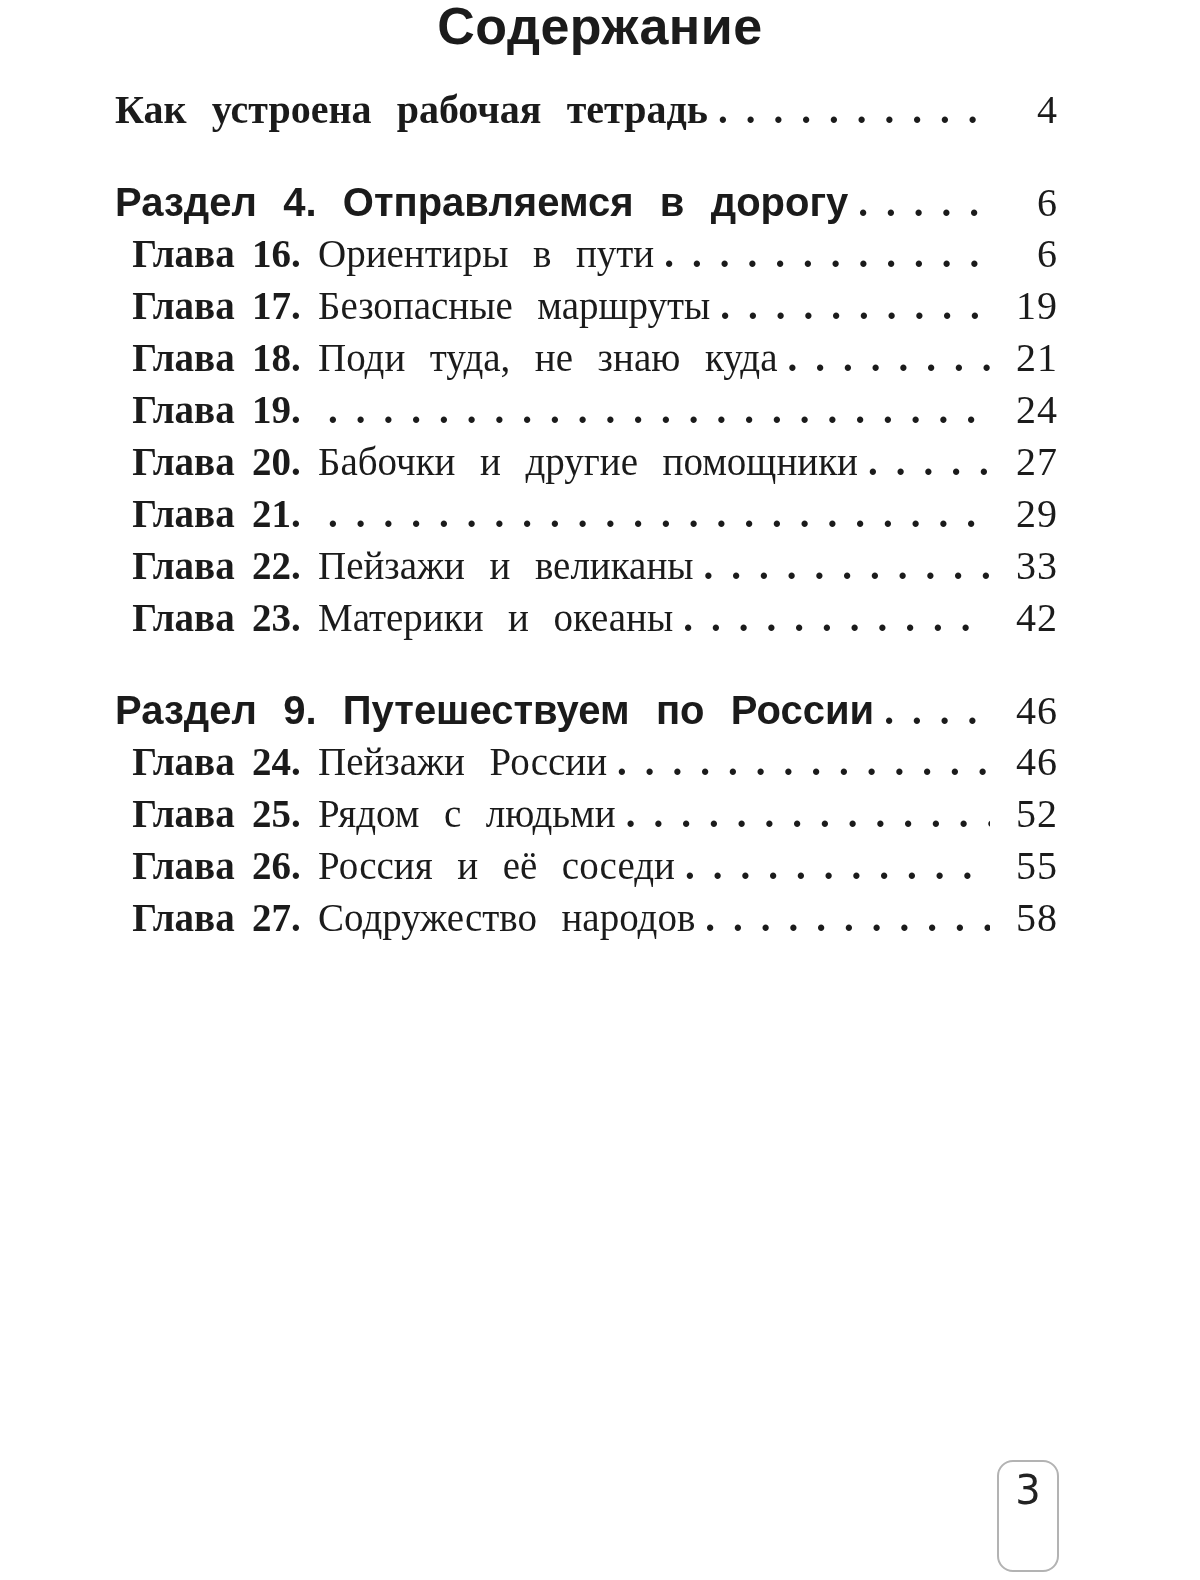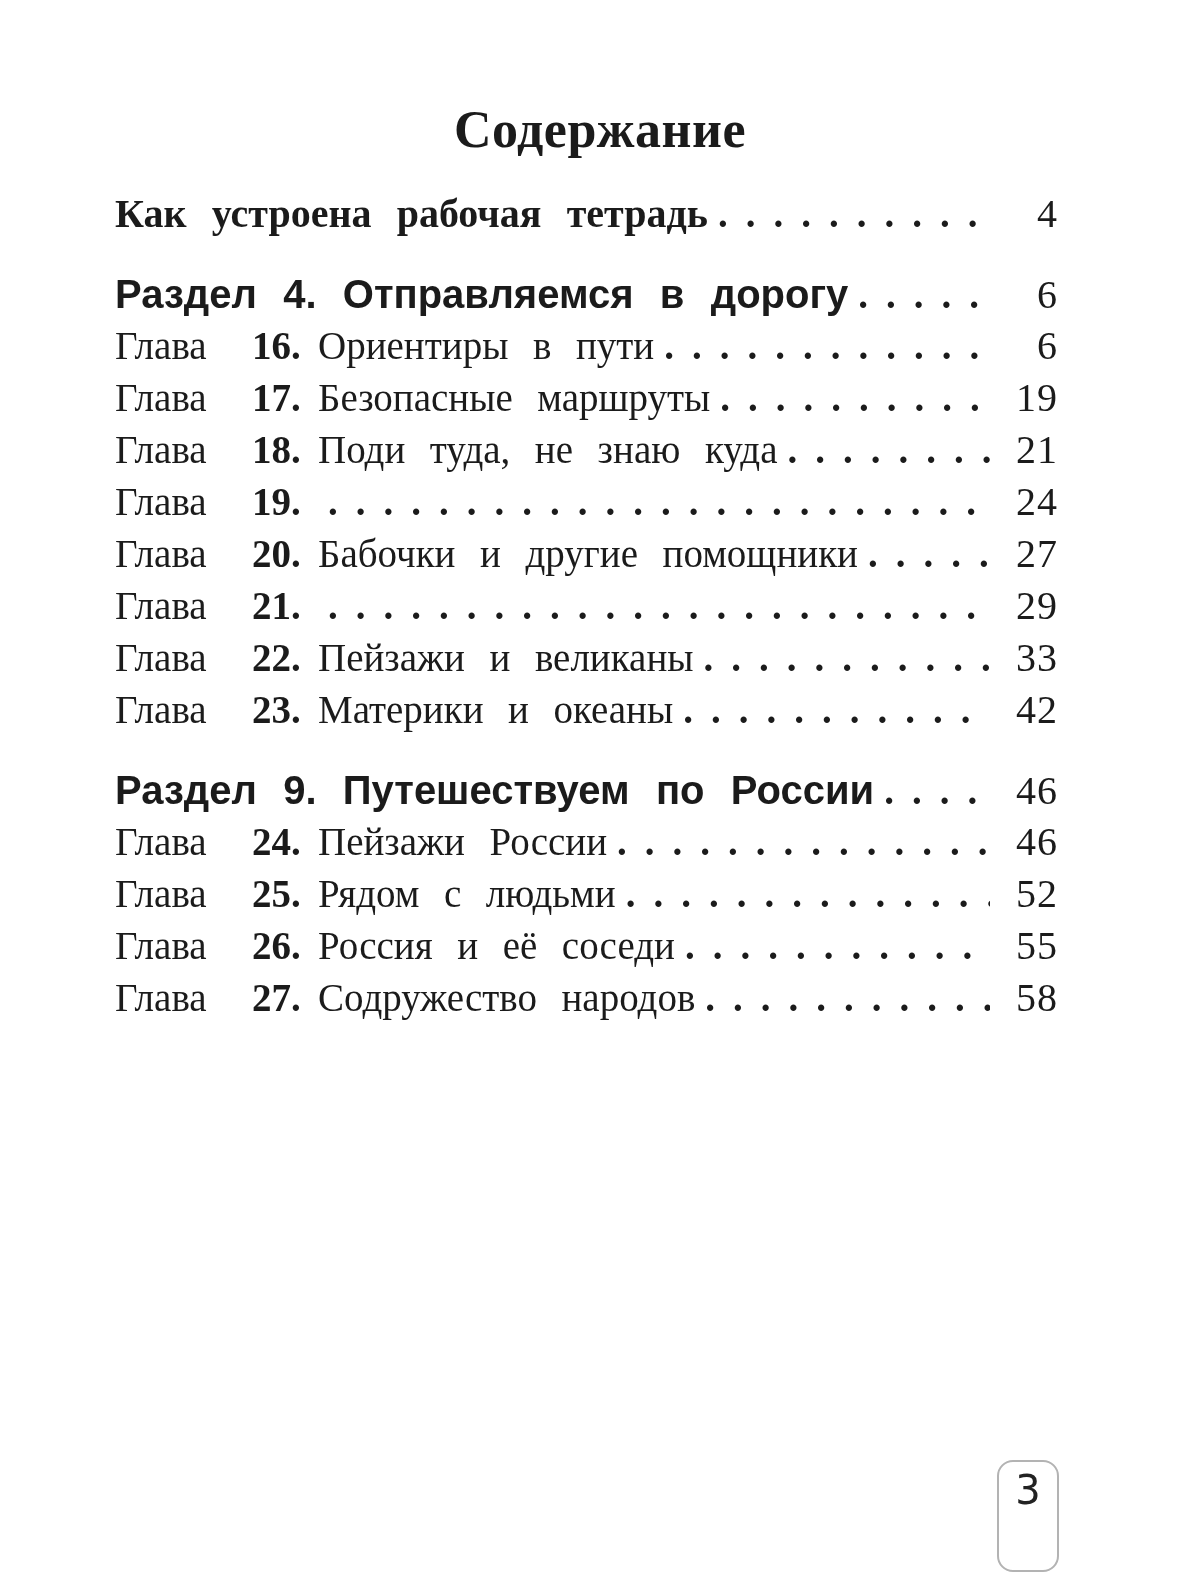--- a/index.html
+++ b/index.html
@@ -7,23 +7,22 @@
     position: relative;
     width: 1200px;
     height: 1580px;
     background: #ffffff;
     overflow: hidden;
     font-family: "Liberation Serif", serif;
     color: #1b1b1b;
   }
   .title {
     margin: 0;
-    padding-top: 104px;
     text-align: center;
-    font-family: Liberation Serif, serif;
+    font-family: Liberation Sans, sans-serif;
     font-weight: bold;
     font-size: 52px;
     line-height: 52px;
     letter-spacing: 0.5px;
   }
   .toc {
     margin: 32px 0 0 115px;
     width: 943px;
   }
   .toc-row {
@@ -35,23 +34,23 @@
     white-space: nowrap;
   }
   .toc-row.intro {
     font-weight: bold;
     font-size: 40px;
   }
   .toc-row.section {
     font-family: "Liberation Sans", sans-serif;
     font-weight: bold;
     font-size: 40px;
-    margin-top: 28px;
-  }
-  .ch-label { font-weight: normal; width: 137px; flex: none; }
+    margin-top: 40px;
+  }
+  .ch-label { font-weight: bold; width: 137px; flex: none; text-align: center; }
   .ch-num   { font-weight: bold; width: 66px;  flex: none; font-family: Liberation Serif, serif; }
   .ch-title, .row-text { word-spacing: 0.38em; }
   .leader {
     flex: 1;
     overflow: hidden;
     white-space: nowrap;
     margin: 0 10px 0 10px;
     min-width: 14px;
     font-family: "Liberation Serif", serif;
     font-weight: bold;

